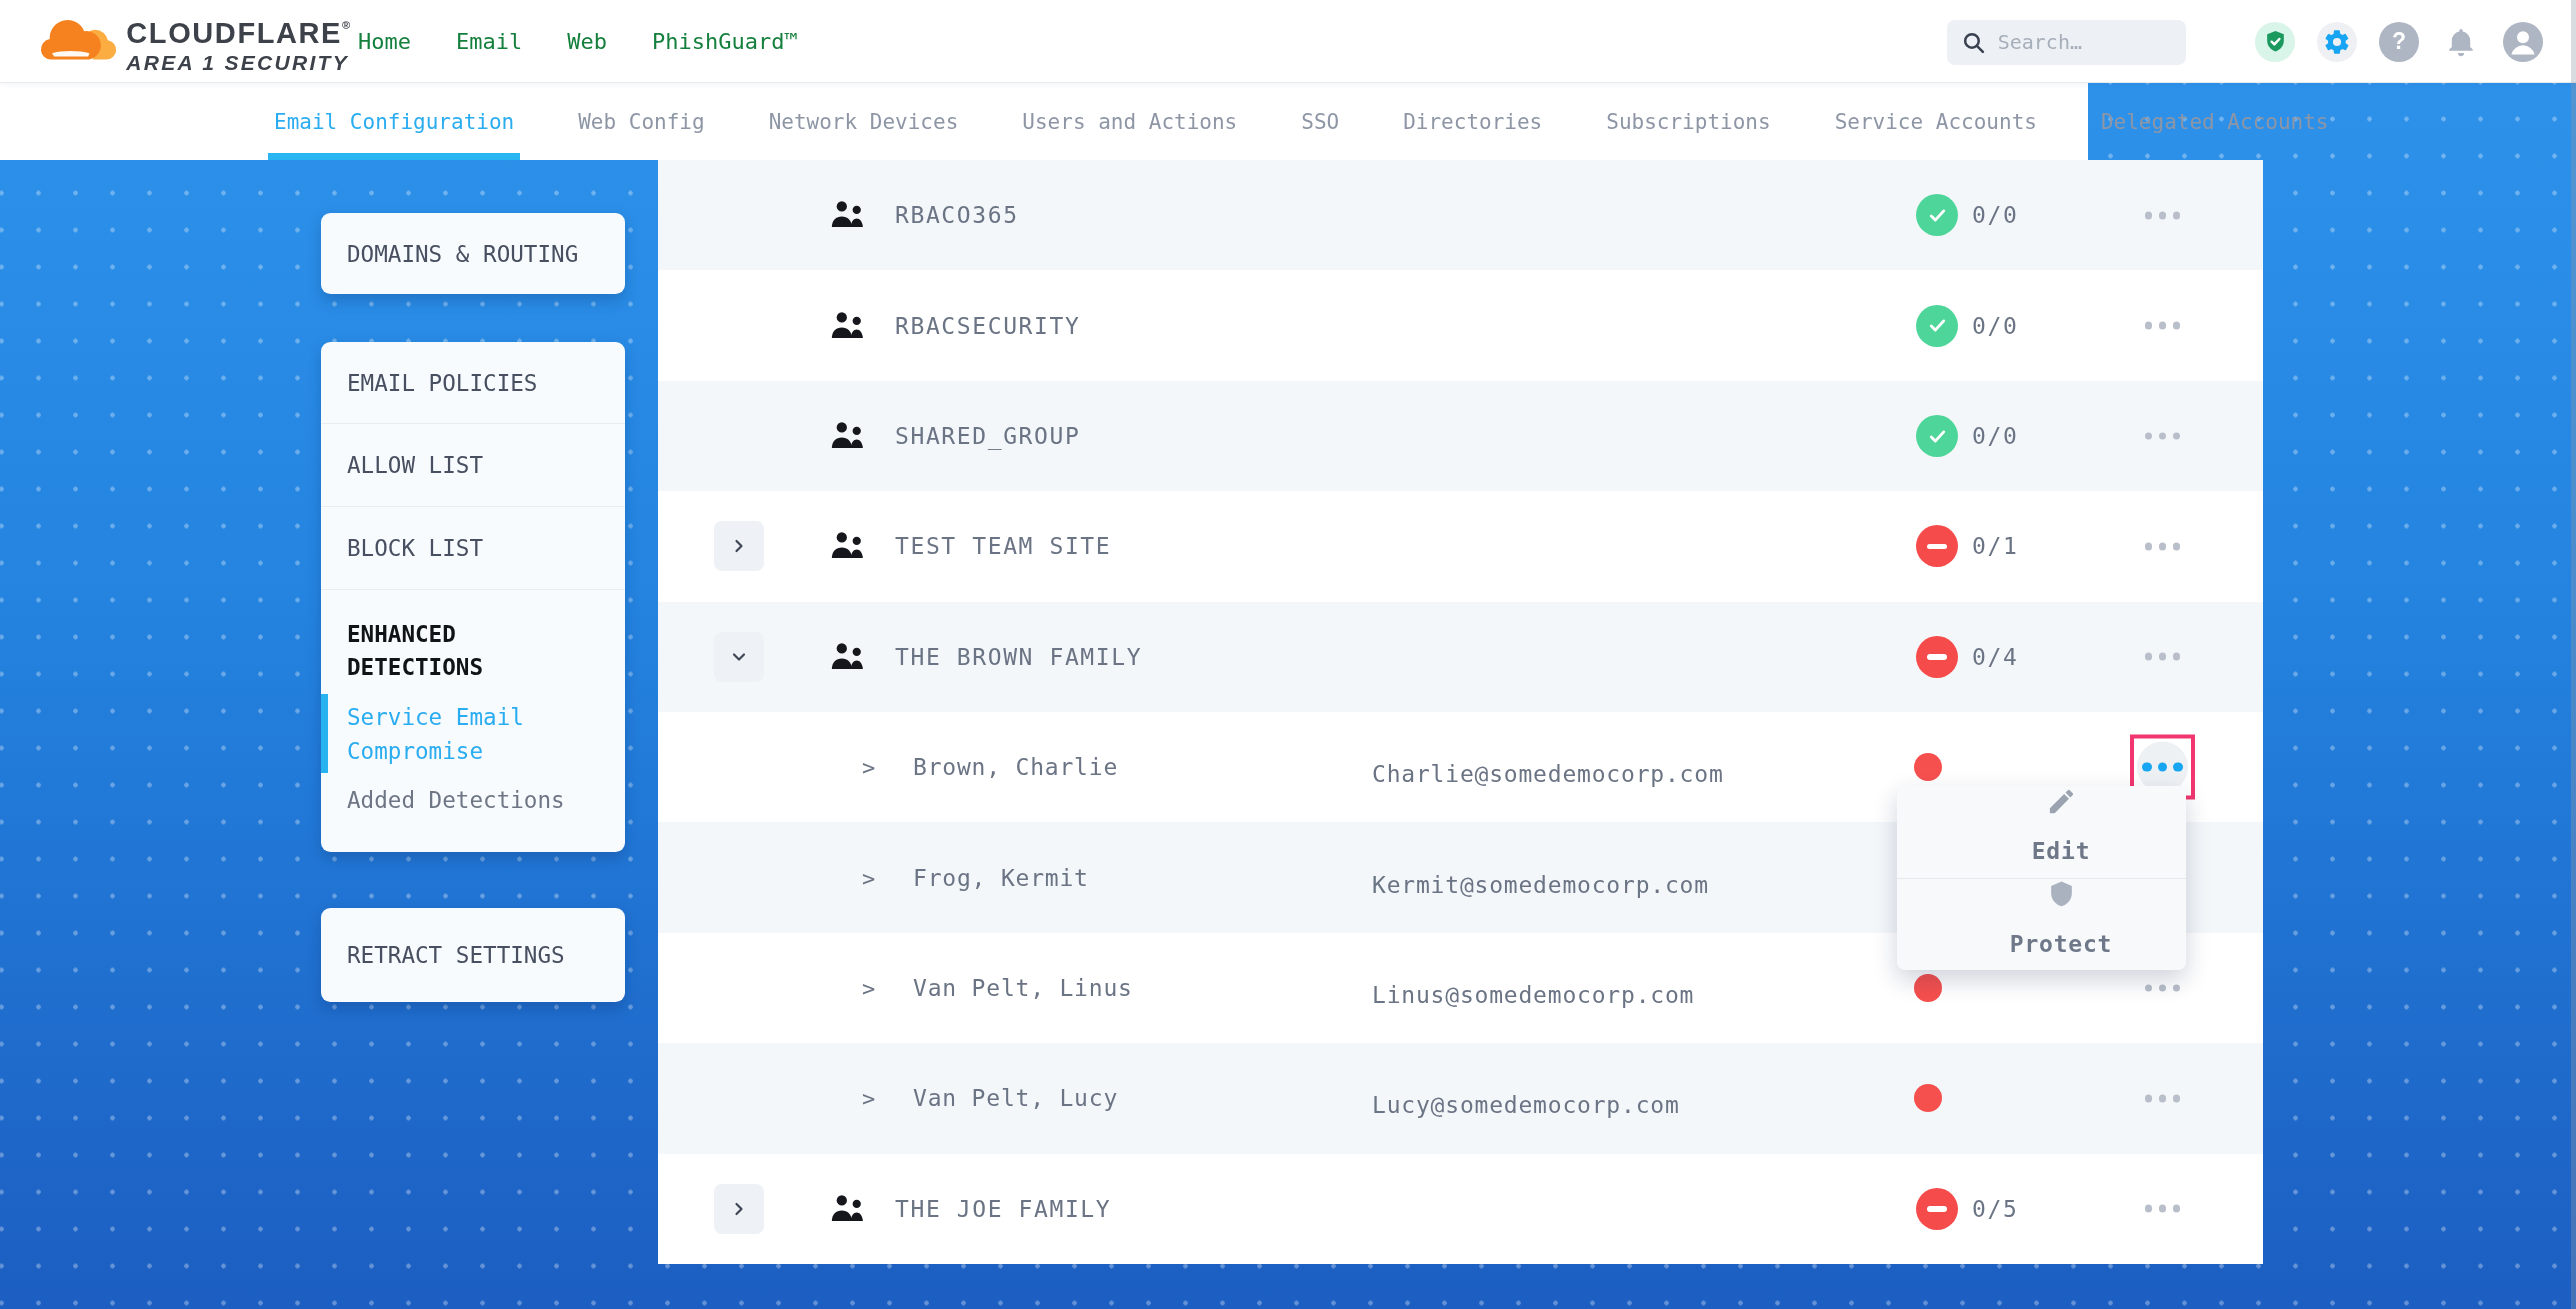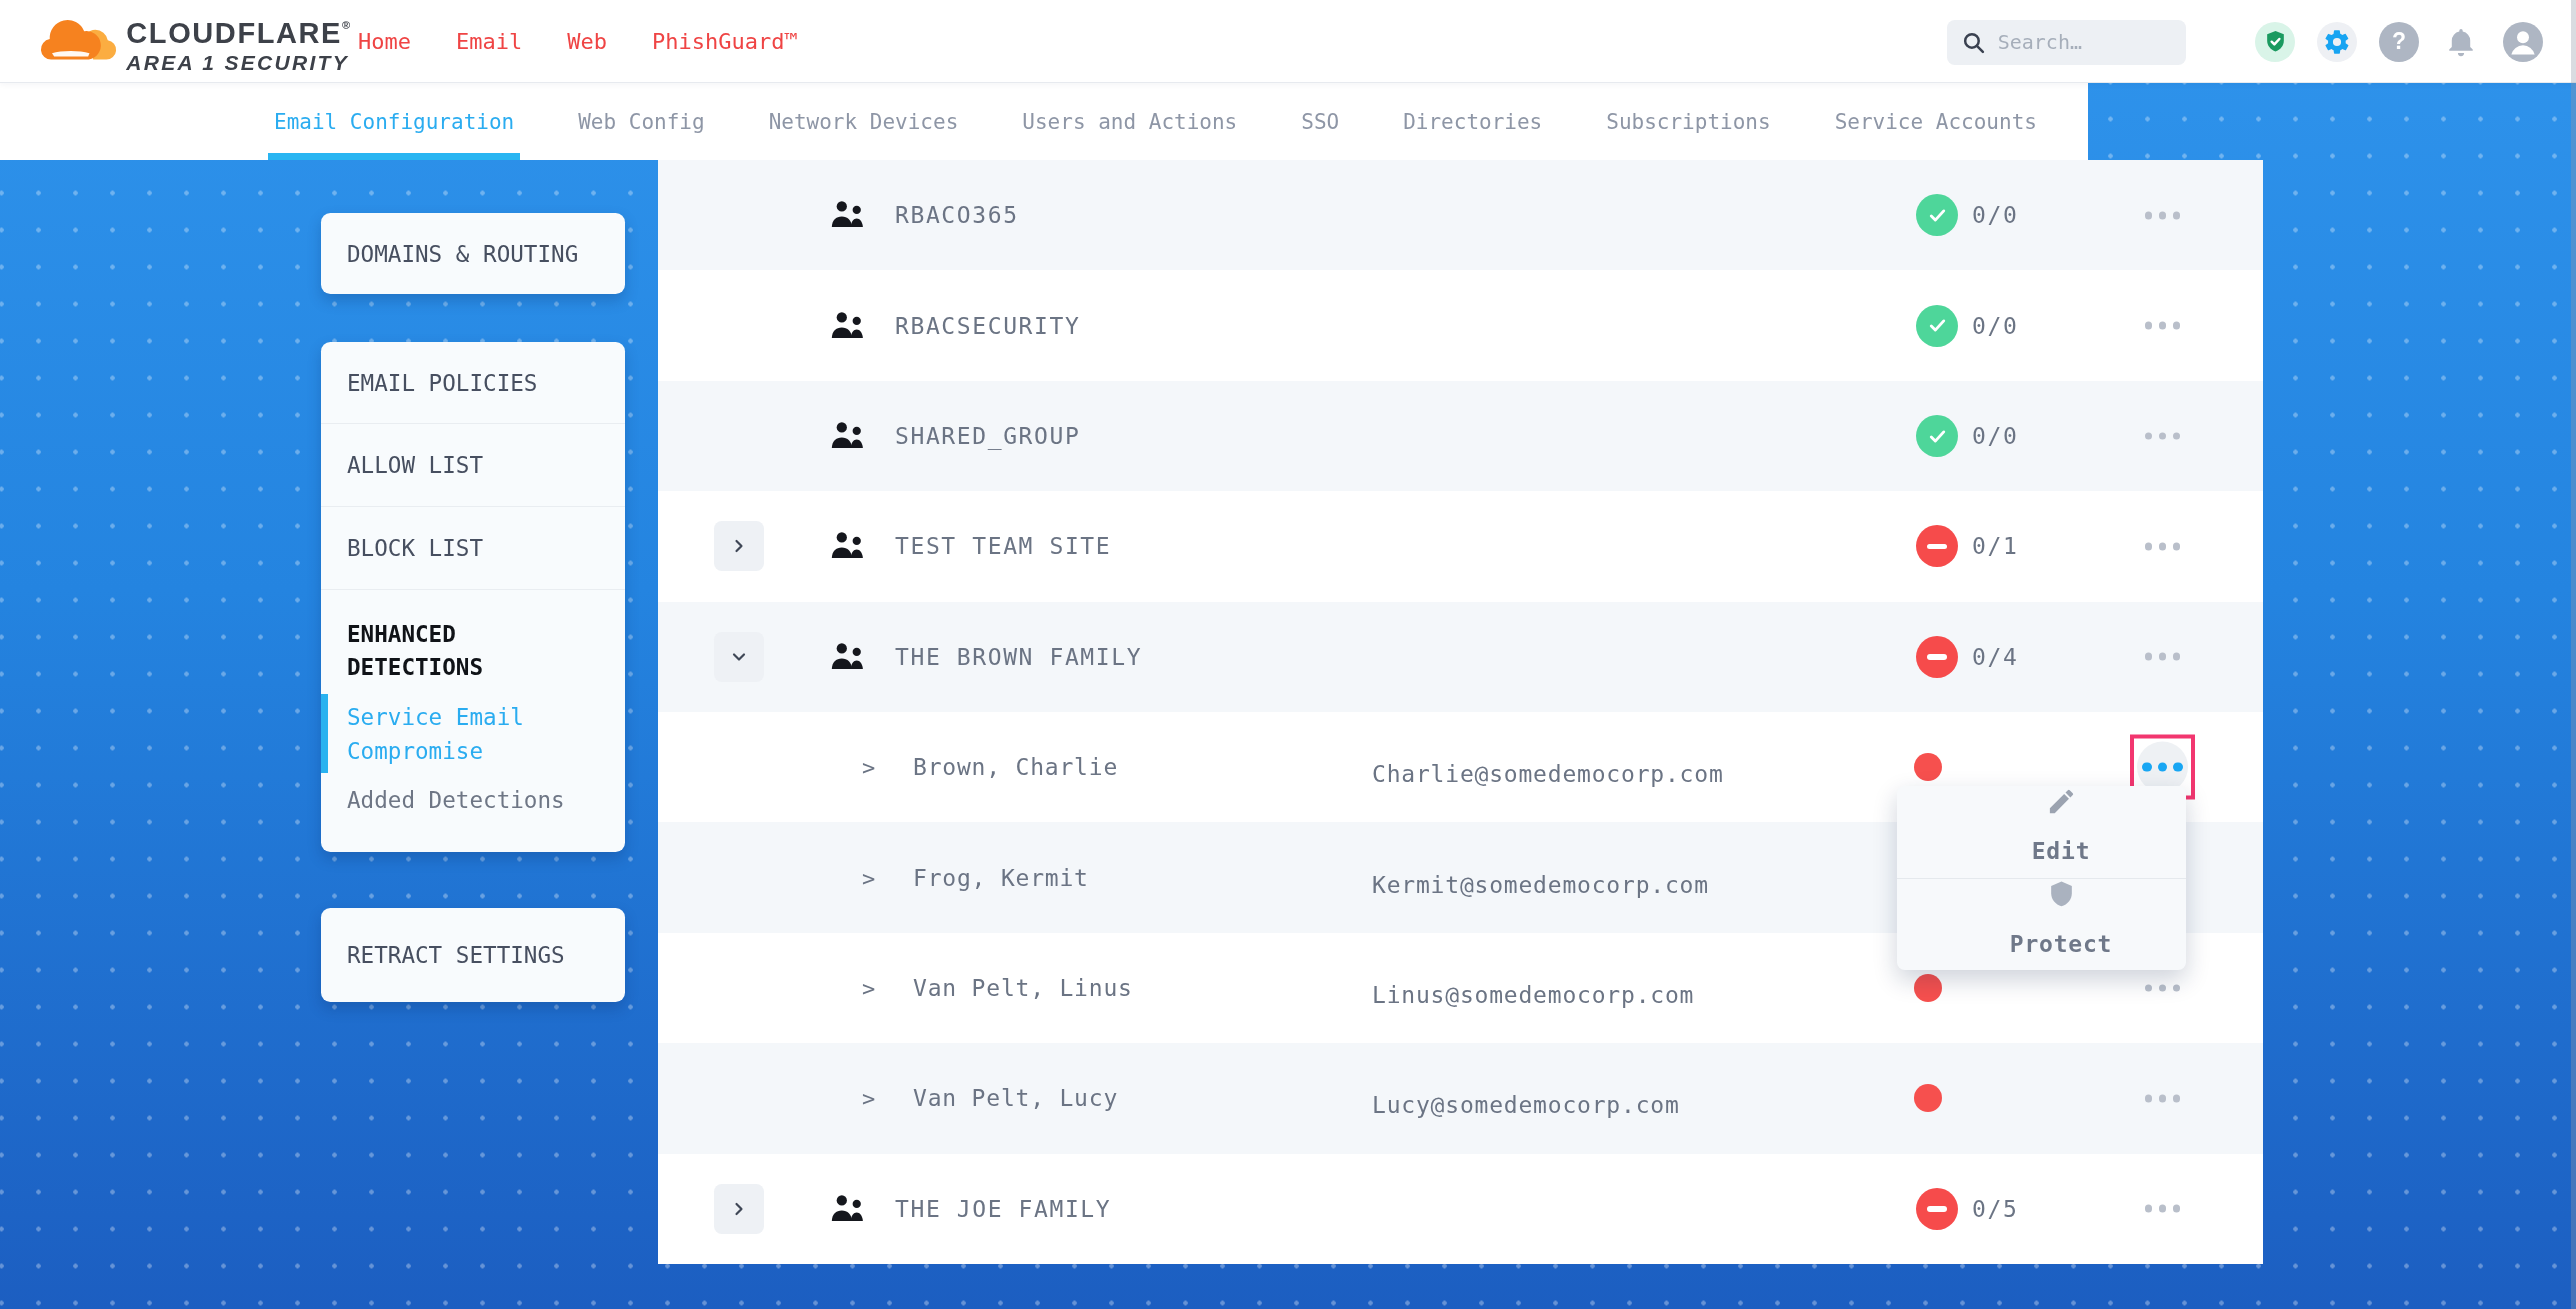--- a/index.html
+++ b/index.html
@@ -21,21 +21,21 @@
   .header { position:absolute; top:0; left:0; width:2576px; height:83px;
     background:#ffffff; z-index:30; border-bottom:1.6px solid #e7eaef;
     box-shadow:0 1.6px 6.2px rgba(20,40,80,.05); }
   .logo { position:absolute; left:39px; top:11px; display:flex; align-items:flex-start; gap:9.3px; }
   .logo svg { width:78px; height:56px; }
   .logo-text { font-family:"Liberation Sans", sans-serif; color:#3d4149; margin-top:7.8px; }
   .logo-brand { font-size:29px; font-weight:bold; letter-spacing:1.6px; line-height:1; }
   .logo-brand sup { font-size:11px; vertical-align:14px; }
   .logo-product { font-size:21px; font-weight:bold; letter-spacing:2.3px; margin-top:4.7px; line-height:1;font-style:italic; }
   .topnav { position:absolute; left:358px; top:0; height:83px; display:flex; align-items:center; gap:45px; }
-  .topnav-item { font-size:22px; color:#ef4444; cursor:pointer; white-space:nowrap; }
+  .topnav-item { font-size:22px; color:#15803d; cursor:pointer; white-space:nowrap; }
 
   .search { position:absolute; left:1947px; top:19.5px; width:239px; height:45px;
     background:#edf0f4; border-radius:7.8px; display:flex; align-items:center;
     padding:0 14px; gap:11.7px; }
   .search svg { width:25px; height:25px; flex:none; }
   .search input { border:none; outline:none; background:transparent; width:100%;
     font-family:"DejaVu Sans Mono", monospace; font-size:20px; color:#4a5160; }
   .search input::placeholder { color:#a6aeba; }
 
   .badges { position:absolute; right:0; top:0; height:83px; display:flex; align-items:center; }
@@ -184,20 +184,21 @@
 
 <div class="subnav">
   <span class="tab active">Email Configuration</span>
   <span class="tab">Web Config</span>
   <span class="tab">Network Devices</span>
   <span class="tab">Users and Actions</span>
   <span class="tab">SSO</span>
   <span class="tab">Directories</span>
   <span class="tab">Subscriptions</span>
   <span class="tab">Service Accounts</span>
+  <span class="tab">Delegated Accounts</span>
 </div>
 
 <div class="card card-1">
   <span>DOMAINS &amp; ROUTING</span>
 </div>
 
 <div class="card card-2">
   <div class="side-item first">
     <span>EMAIL POLICIES</span>
   </div>

